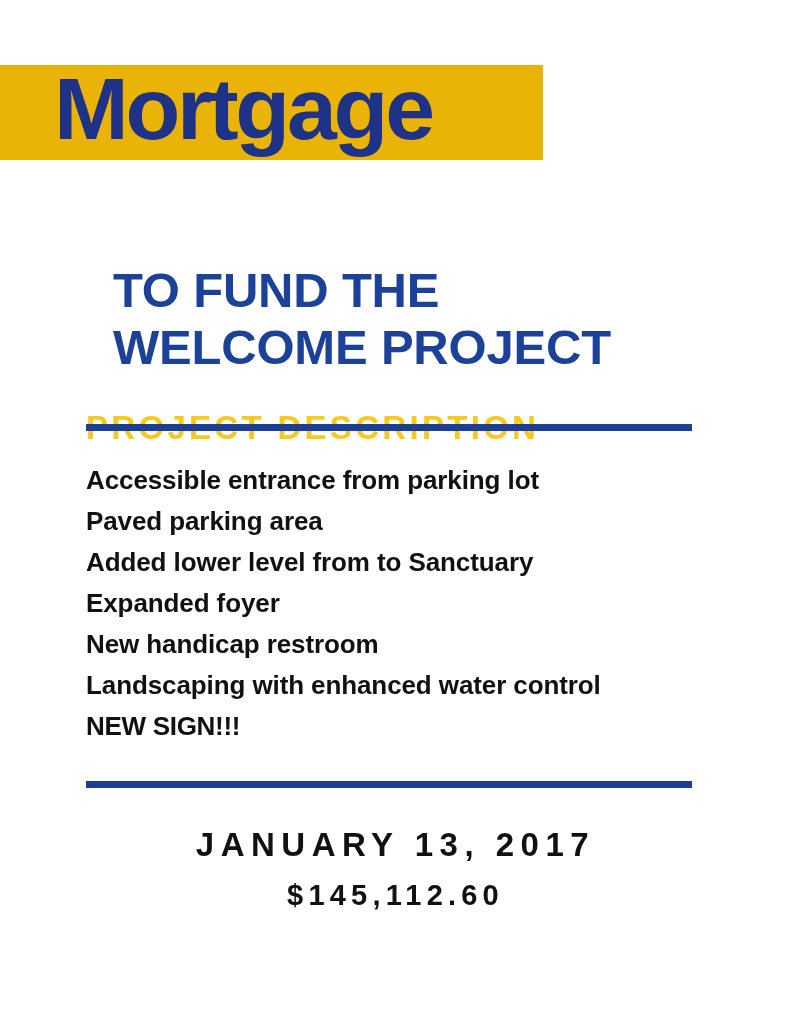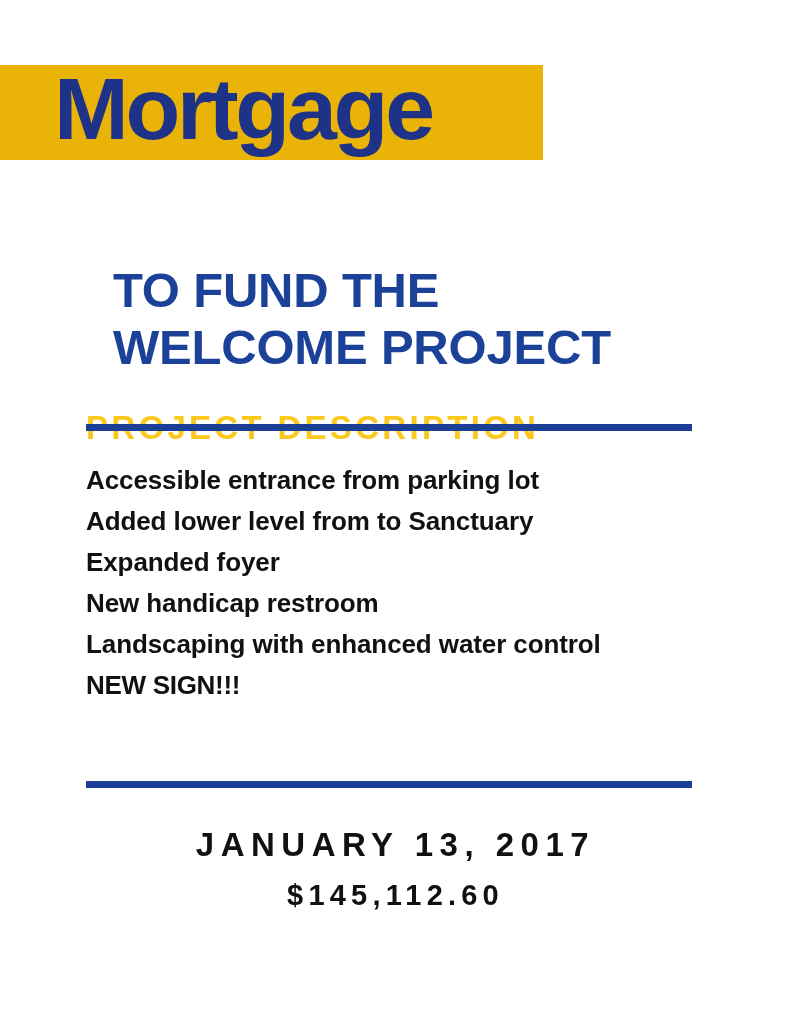--- a/index.html
+++ b/index.html
@@ -145,20 +145,21 @@
 
   <h1 class="headline">TO FUND THE
 WELCOME PROJECT</h1>
 
   <h2 class="section-heading">PROJECT DESCRIPTION</h2>
 
   <div class="rule rule-top"></div>
 
   <ul class="desc-list">
     <li>Accessible entrance from parking lot</li>
+    <li>Paved parking area</li>
     <li>Added lower level from to Sanctuary</li>
     <li>Expanded foyer</li>
     <li>New handicap restroom</li>
     <li>Landscaping with enhanced water control</li>
     <li class="plain">NEW SIGN!!!</li>
   </ul>
 
   <div class="rule rule-bottom"></div>
 
   <div class="footer">

